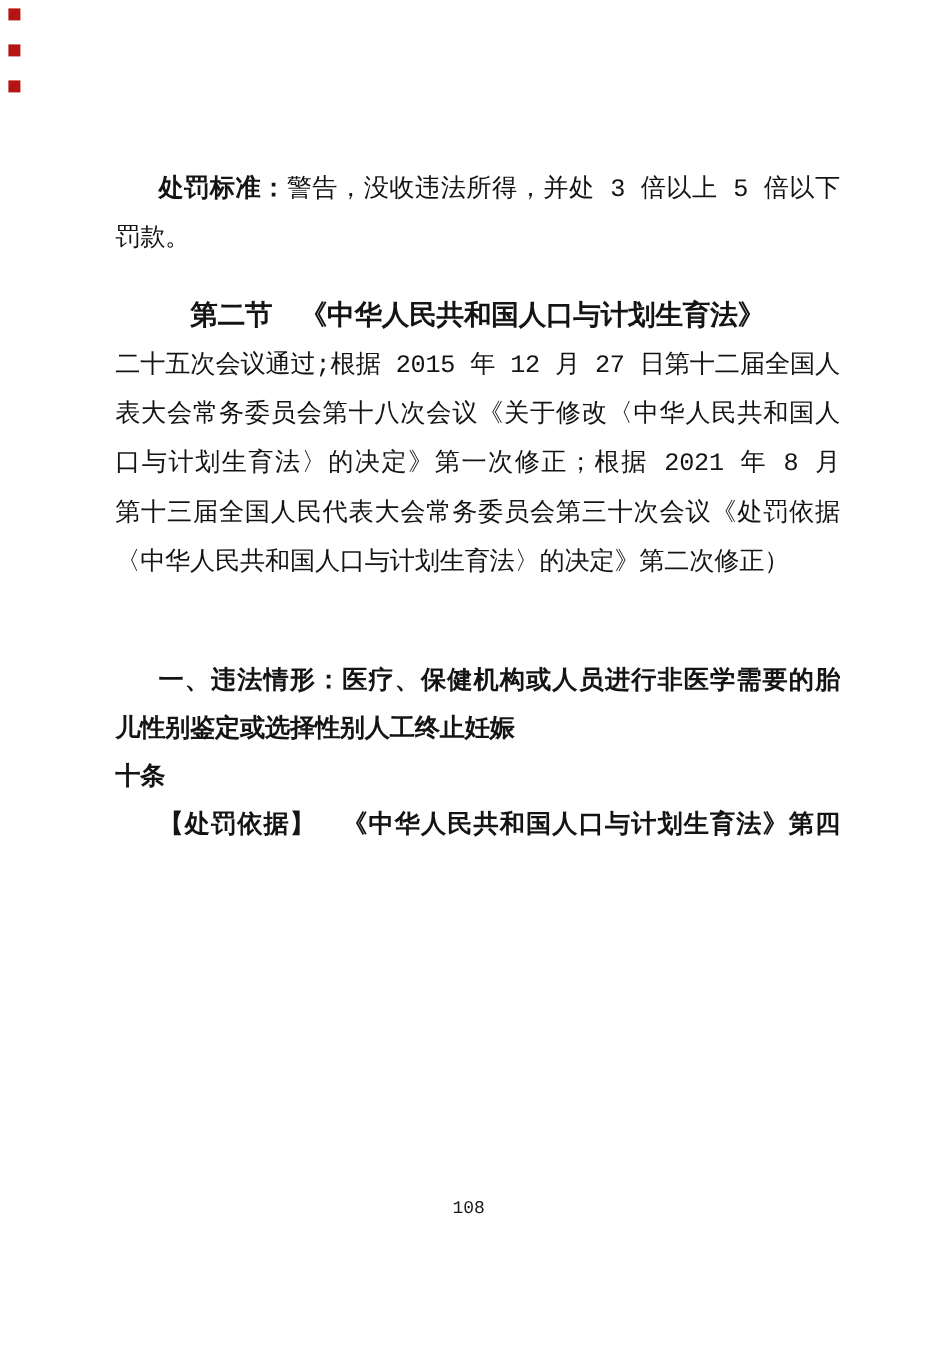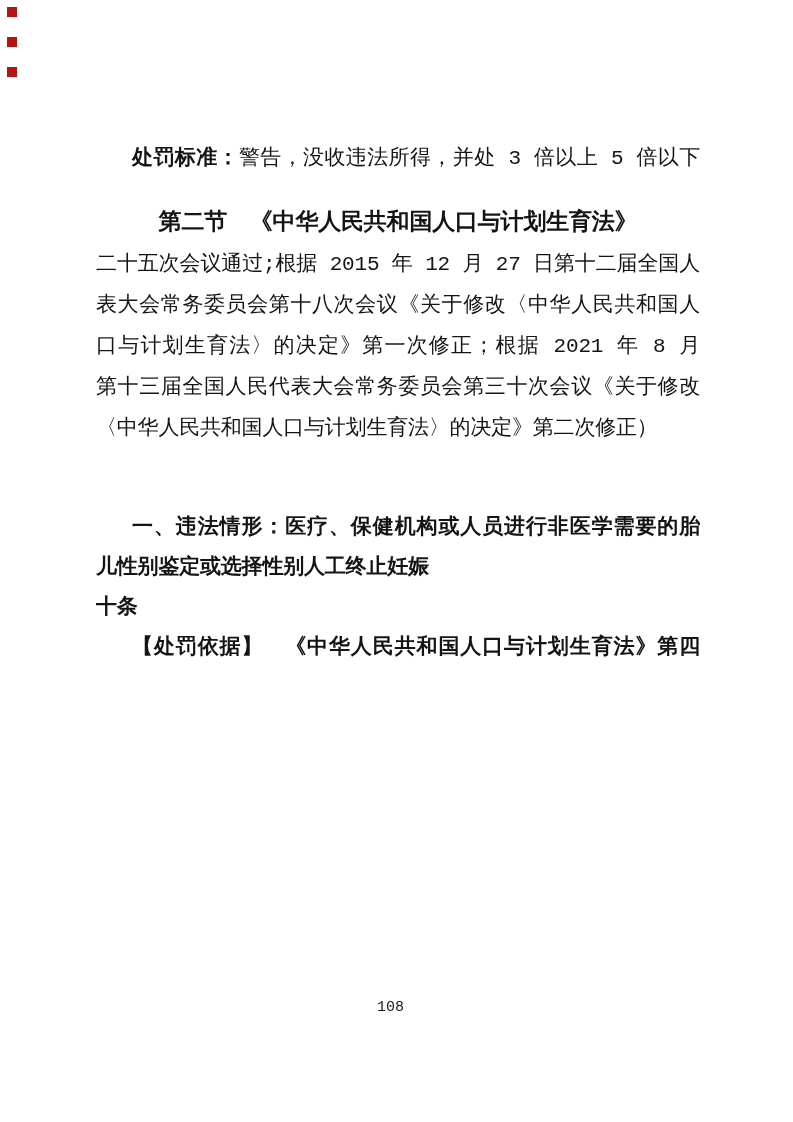--- a/index.html
+++ b/index.html
@@ -73,29 +73,30 @@
 
 <div class="page" data-name="document-page">
   <div data-name="annotation-marks">
       <span class="mark" data-name="red-mark" style="left: 7px; top: 7px; background: rgb(180, 20, 18);"></span>
       <span class="mark" data-name="red-mark" style="left: 7px; top: 37px; background: rgb(180, 20, 18);"></span>
       <span class="mark" data-name="red-mark" style="left: 7px; top: 67px; background: rgb(180, 20, 18);"></span>
     </div>
   <div class="content" data-name="document-body">
       <div class="block body" data-name="penalty-standard-paragraph">
         <div class="line fill indent" data-name="text-line"><b data-name="paragraph-label">处罚标准：</b>警告，没收违法所得，并处 3 倍以上 5 倍以下的</div>
+        <div class="line" data-name="text-line">罚款。</div>
       </div>
       <div class="block heading" data-name="section-heading">
         <div class="line center" data-name="text-line">第二节　《中华人民共和国人口与计划生育法》</div>
       </div>
       <div class="block body" data-name="enactment-note">
         <div class="line fill" data-name="text-line">二十五次会议通过;根据 2015 年 12 月 27 日第十二届全国人民代</div>
         <div class="line fill" data-name="text-line">表大会常务委员会第十八次会议《关于修改〈中华人民共和国人</div>
         <div class="line fill" data-name="text-line">口与计划生育法〉的决定》第一次修正；根据 2021 年 8 月 20 日</div>
-        <div class="line fill" data-name="text-line">第十三届全国人民代表大会常务委员会第三十次会议《关于修改</div>
+        <div class="line fill" data-name="text-line">第十三届全国人民代表大会常务委员会第三十次会议《处罚依据</div>
         <div class="line" data-name="text-line">〈中华人民共和国人口与计划生育法〉的决定》第二次修正）</div>
       </div>
       <div class="block bold" data-name="violation-item-heading">
         <div class="line fill indent" data-name="text-line">一、违法情形：医疗、保健机构或人员进行非医学需要的胎</div>
         <div class="line" data-name="text-line">儿性别鉴定或选择性别人工终止妊娠</div>
       </div>
       <div class="block bold" data-name="penalty-basis">
         <div class="line" data-name="text-line">十条</div>
         <div class="line fill indent" data-name="text-line">【处罚依据】　《中华人民共和国人口与计划生育法》第四</div>
       </div>

